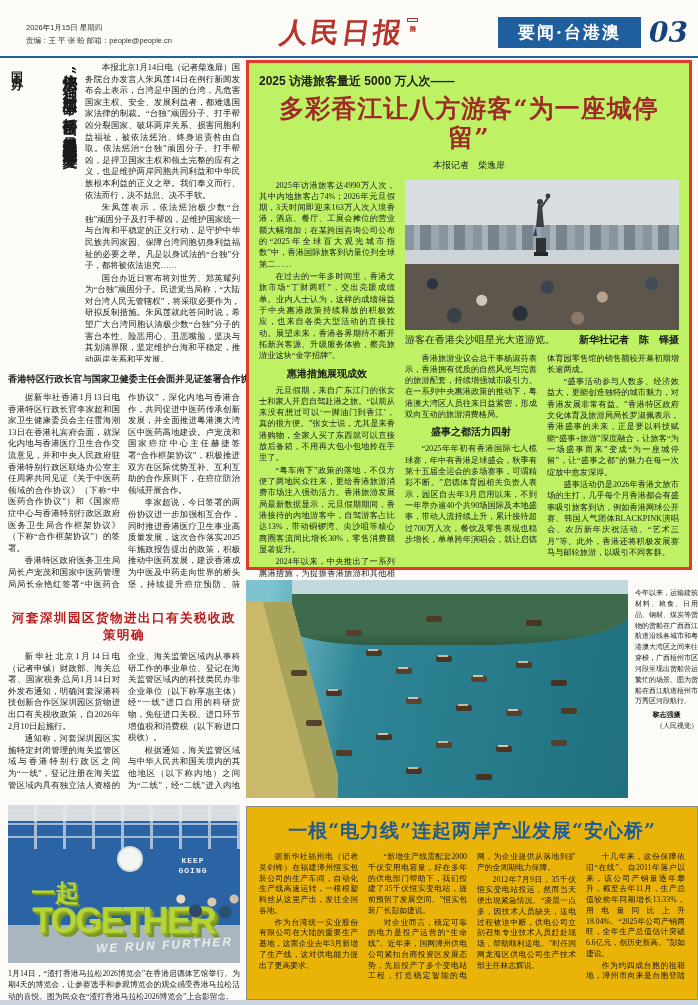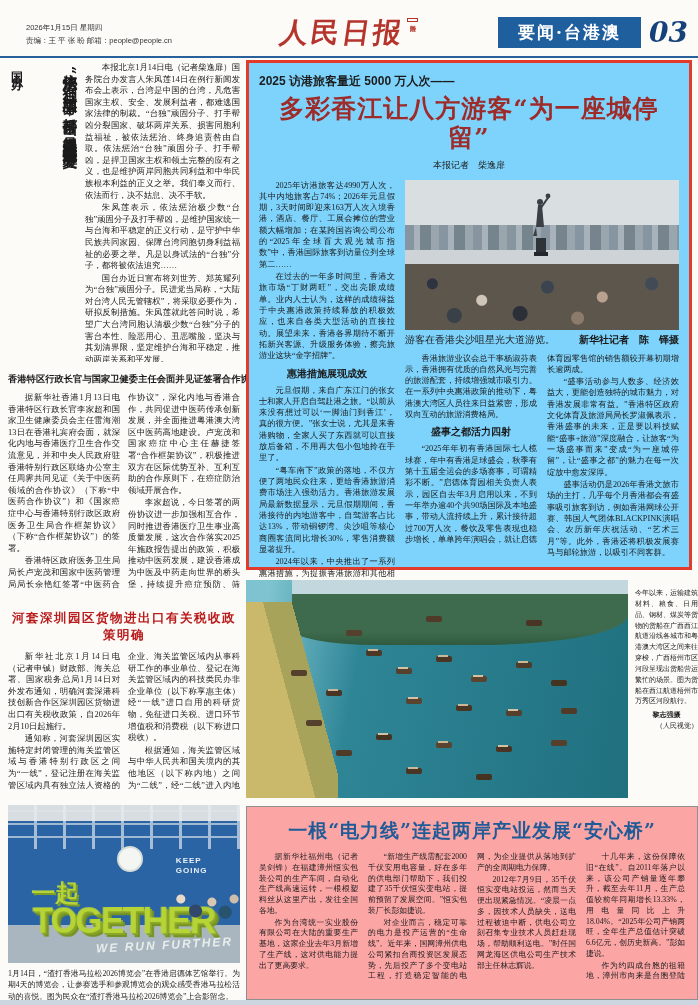--- a/index.html
+++ b/index.html
@@ -24,29 +24,29 @@
   .tw-title{writing-mode:vertical-rl;height:298px;width:48px;overflow:hidden;font-size:14.5px;font-weight:bold;font-family:"DejaVu Serif",serif;line-height:1.3;letter-spacing:1px}
   .tw-body{flex:1;height:300px;overflow:hidden}
   .h2-black{font-size:9.3px;font-weight:bold;text-align:center;font-family:"Liberation Sans",sans-serif;margin:11px 0 6px;white-space:nowrap}
   .health-body{columns:2;column-gap:8px;height:206px;overflow:hidden}
   .h2-red{font-size:12.5px;font-weight:bold;color:#b91c1c;text-align:center;letter-spacing:1.5px;font-family:"DejaVu Serif",serif;margin:12px 0 7px}
   .tax-body{columns:2;column-gap:8px;height:146px;overflow:hidden}
   
   .photo-mara{position:relative;height:158px;margin-top:8px;overflow:hidden;background:linear-gradient(#d8dde2 0 10%,#2a64a4 10% 76%,#a9b6bf 76% 100%)}
   .truss{position:absolute;top:0;left:0;right:0;height:28%;background:repeating-linear-gradient(90deg,transparent 0 26px,#e8edf2 26px 29px),repeating-linear-gradient(0deg,transparent 0 11px,#dfe6ec 11px 13px);opacity:.65}
   .mara-logo{position:absolute;left:47%;top:26%;width:26px;height:26px;border-radius:50%;background:#f4f6f4;border:2px solid #d7ddd9}
-  .keep{position:absolute;right:14%;top:32%;color:#e8f0f6;font-family:Liberation Sans, sans-serif;font-weight:bold;font-size:8px;letter-spacing:1px;line-height:1.3;white-space:pre-line}
+  .keep{position:absolute;right:14%;top:32%;color:#e8f0f6;font-family:Liberation Mono, monospace;font-weight:bold;font-size:8px;letter-spacing:1px;line-height:1.3;text-align:center;white-space:pre-line}
   .cnword{position:absolute;left:10%;bottom:34%;color:#b7d437;font-weight:bold;font-size:24px;font-family:"Liberation Sans",sans-serif;text-shadow:2px 2px 0 #7f9c26}
   .tog{position:absolute;left:9%;bottom:13%;color:#b7d437;font-family:"Liberation Sans",sans-serif;font-weight:bold;font-size:36px;letter-spacing:-2px;text-shadow:2px 2px 0 #8aa62a,4px 4px 0 #769222;transform:perspective(300px) rotateY(-6deg)}
   .werun{position:absolute;left:38%;bottom:7%;color:#eef3f0;font-family:"Liberation Sans",sans-serif;font-style:italic;font-weight:bold;font-size:12px;letter-spacing:2px;transform:rotate(-3deg);opacity:.9}
   .mara-people{position:absolute;right:0;bottom:18%;width:32%;height:38%;background:radial-gradient(circle at 20% 40%,#e8d9c8 0 4px,transparent 5px),radial-gradient(circle at 40% 60%,#31486b 0 6px,transparent 7px),radial-gradient(circle at 62% 45%,#d9c7b2 0 4px,transparent 5px),radial-gradient(circle at 80% 62%,#27536e 0 6px,transparent 7px),radial-gradient(circle at 92% 40%,#cdbda9 0 4px,transparent 5px)}
   .mara-caption{font-size:7.8px;line-height:1.45;text-align:justify;margin-top:5px}
   .mara-credit{text-align:right;font-weight:bold;font-size:7.8px;margin-top:1px}
   
-  .lead-box{position:absolute;left:246px;top:60px;width:446px;height:510px;border:3px solid #e23b2c;background:#7dd3fc;padding:8px 10px}
+  .lead-box{position:absolute;left:246px;top:60px;width:446px;height:510px;border:3px solid #e23b2c;background:#bef264;padding:8px 10px}
   .lead-kicker{font-size:12px;font-weight:bold;font-family:"Liberation Sans",sans-serif;margin:2px 0 5px}
   .lead-title{font-size:25px;font-weight:bold;color:#9e2b28;text-align:center;letter-spacing:1px;line-height:1.15;font-family:"DejaVu Serif",serif;margin-bottom:6px}
   .lead-byline{font-size:9px;text-align:center;margin-bottom:8px}
   .lead-content{display:flex;gap:10px}
   .lead-colA{flex:0 0 136px;height:398px;overflow:hidden}
   .lead-right{flex:1;display:flex;flex-direction:column}
   .photo-hk{position:relative;height:150px;overflow:hidden;background:linear-gradient(#d9dee1 0 34%,#b9c2c8 34% 44%,#cdd3d6 44% 58%,#6e675d 58% 100%)}
   .hk-skyline{position:absolute;left:0;right:0;top:30%;height:17%;background:repeating-linear-gradient(90deg,#8795a0 0 9px,#a7b2ba 9px 15px,#76848e 15px 26px,#9aa6ae 26px 34px)}
   .hk-crowd{position:absolute;left:0;right:0;bottom:0;height:44%;background:#5d564c;background-image:radial-gradient(circle at 10% 30%,#2d3340 0 5px,transparent 6px),radial-gradient(circle at 28% 55%,#cfc5b8 0 5px,transparent 6px),radial-gradient(circle at 52% 35%,#3c4450 0 6px,transparent 7px),radial-gradient(circle at 72% 50%,#b9a18f 0 5px,transparent 6px),radial-gradient(circle at 90% 30%,#414b58 0 6px,transparent 7px),radial-gradient(circle at 42% 75%,#2b2f38 0 7px,transparent 8px),radial-gradient(circle at 63% 82%,#8c7b6a 0 6px,transparent 7px),radial-gradient(circle at 18% 78%,#3a4048 0 7px,transparent 8px)}
   .hk-statue{position:absolute;left:45%;top:8%}
@@ -57,21 +57,21 @@
   .river-row{position:absolute;left:246px;top:580px;width:452px;height:218px;display:flex;gap:7px}
   .photo-river{position:relative;flex:0 0 382px;overflow:hidden;background:linear-gradient(100deg,#7ec3cf 0 6%,#2e8596 30%,#20707f 100%)}
   .river-bank{position:absolute;left:0;top:10%;bottom:0;width:24%;background:linear-gradient(75deg,#cbb96b 0 48%,#a8a35b 48% 68%,transparent 68%)}
   .river-hills{position:absolute;top:0;left:12%;right:0;height:30%;background:linear-gradient(#c3d8de 0 22%,#3e6b4d 22% 80%,#2f5a40 100%);border-radius:0 0 45% 25%}
   .boats{position:absolute;left:120px;top:70px;width:16px;height:6px;border-radius:2px;background:#4d3826;box-shadow:30px 18px 0 #54402c,70px 6px 0 #4a3524,105px 26px 0 #5a4430,150px 12px 0 #503a28,185px 30px 0 #46331f,40px 48px 0 #5a4430,90px 55px 0 #4a3524,140px 60px 0 #54402c,195px 58px 0 #503a28,-40px 40px 0 #4a3524,-75px 20px 0 #54402c,10px 84px 0 #46331f,70px 92px 0 #5a4430,130px 96px 0 #4a3524,185px 90px 0 #54402c,-30px 100px 0 #503a28,40px 118px 0 #4a3524,110px 124px 0 #46331f,-60px 70px 0 #54402c,160px -30px 0 #4a3524,60px -34px 0 #503a28,-20px -20px 0 #54402c}
   .boat-decks{position:absolute;left:122px;top:69px;width:10px;height:2px;background:#c9b89a;box-shadow:30px 18px 0 #d3c3a4,70px 6px 0 #c9b89a,105px 26px 0 #d3c3a4,150px 12px 0 #c9b89a,40px 48px 0 #d3c3a4,90px 55px 0 #c9b89a,140px 60px 0 #d3c3a4,-40px 40px 0 #c9b89a,10px 84px 0 #d3c3a4,70px 92px 0 #c9b89a,130px 96px 0 #d3c3a4,40px 118px 0 #c9b89a}
   .river-caption{flex:1;font-size:7px;line-height:1.55;text-align:justify;padding-top:8px;color:#222}
   .river-credit{display:block;text-align:center;font-weight:bold;margin-top:3px}
   .river-credit2{display:block;text-align:right}
   
-  .power-box{position:absolute;left:246px;top:806px;width:452px;height:194px;border:1px solid #8f8f8f;background:#fca5a5;padding:8px 12px}
+  .power-box{position:absolute;left:246px;top:806px;width:452px;height:194px;border:1px solid #8f8f8f;background:#eab308;padding:8px 12px}
   .power-title{font-size:19px;font-weight:bold;color:#1e5b97;text-align:center;font-family:"DejaVu Serif",serif;letter-spacing:1px;margin:3px 0 8px}
   .power-body{columns:4;column-gap:10px;height:132px;overflow:hidden}
   .power-body .para{font-size:7.8px}
   .bottom-band{position:absolute;left:0;right:0;bottom:0;height:5px;background:#ccd6e0}
 </style>
 </head>
 <body>
 
 <div class="page">
 

